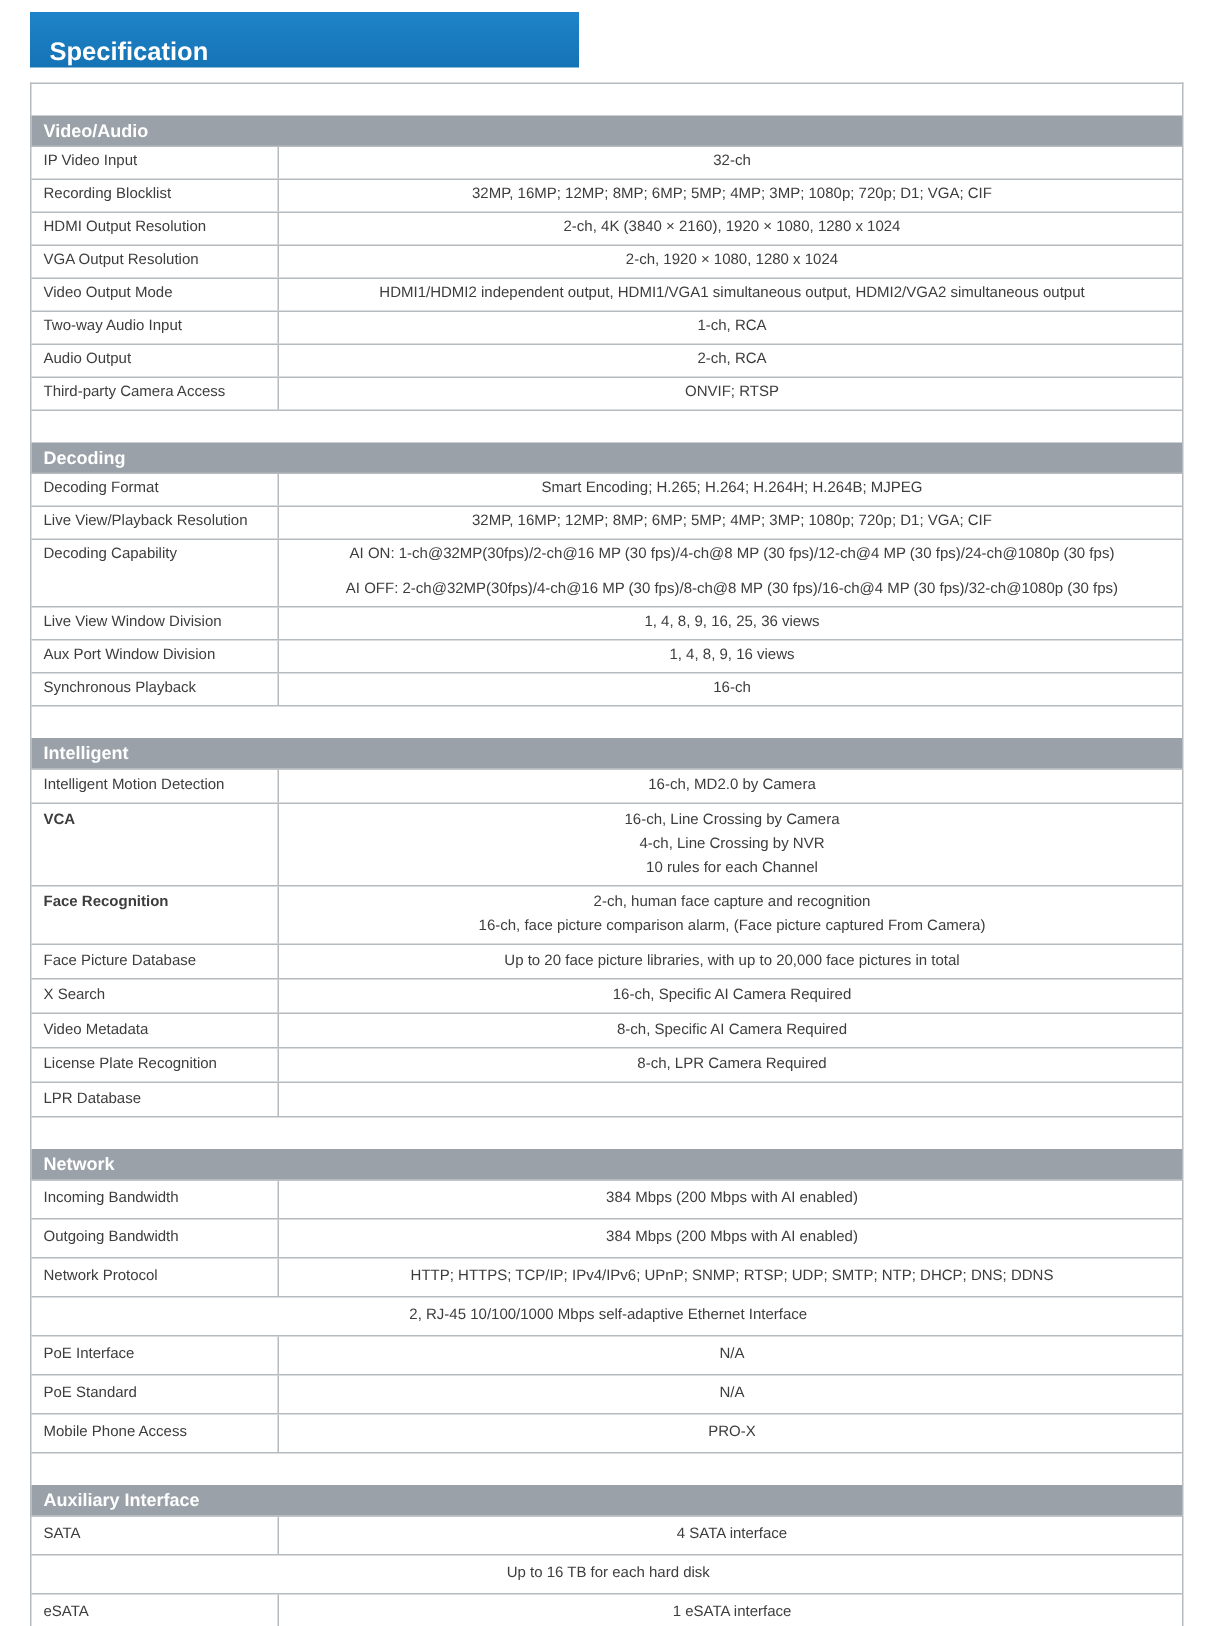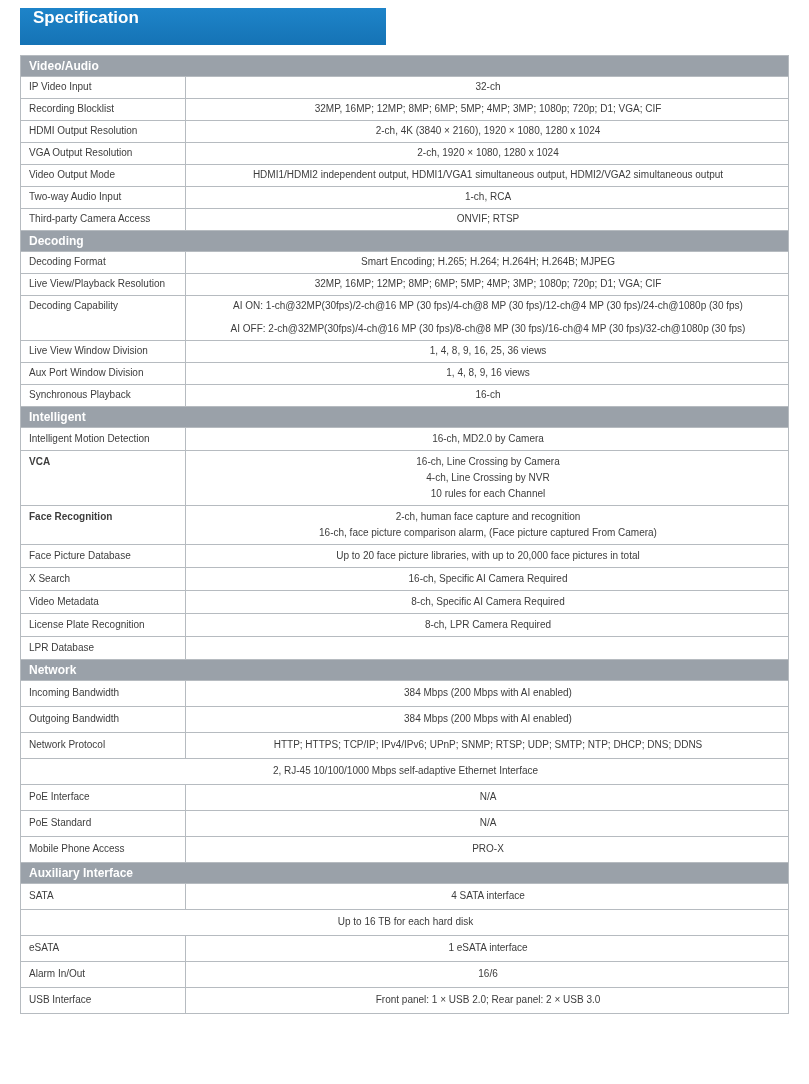--- a/index.html
+++ b/index.html
@@ -11,32 +11,33 @@
   *{margin:0;padding:0;box-sizing:border-box;}
   body{background:#ffffff;font-family:"Liberation Sans",sans-serif;}
   .page{
     position:relative;width:809px;height:1084px;overflow:hidden;
     background:#ffffff;color:var(--text);
   }
   .title-banner{
     position:absolute;left:20px;top:8px;width:366px;height:37px;
     background:linear-gradient(#1e84c9,#1573b5);
     color:#ffffff;font-size:17px;font-weight:bold;
-    display:flex;align-items:flex-start;padding-left:13px;
+    display:flex;align-items:flex-end;padding-left:13px;
   }
   .spec-table{
     position:absolute;left:20px;top:55px;width:769px;
     border:1px solid var(--border);border-bottom:none;
     background:#ffffff;
   }
   .section-header{
     height:21px;background:var(--section-bg);color:#ffffff;
     font-size:12px;font-weight:bold;
     display:flex;align-items:center;padding-left:8px;
     border-bottom:1px solid var(--border);
+    margin-top:21px;
   }
   .spec-row{
     display:flex;border-bottom:1px solid var(--border);
     font-size:10px;line-height:16px;
   }
   .label-cell{
     flex:0 0 165px;width:165px;border-right:1px solid var(--border);
     padding:2px 4px 3px 8px;
   }
   .value-cell{flex:1;padding:2px 8px 3px 10px;text-align:center;}
@@ -91,20 +92,26 @@
         <div class="value-cell">
           <div class="value-line">HDMI1/HDMI2 independent output, HDMI1/VGA1 simultaneous output, HDMI2/VGA2 simultaneous output</div>
         </div>
       </div>
       <div class="spec-row" data-row="two-way-audio-input" data-section="video-audio">
         <div class="label-cell">Two-way Audio Input</div>
         <div class="value-cell">
           <div class="value-line">1-ch, RCA</div>
         </div>
       </div>
+      <div class="spec-row" data-row="audio-output" data-section="video-audio">
+        <div class="label-cell">Audio Output</div>
+        <div class="value-cell">
+          <div class="value-line">2-ch, RCA</div>
+        </div>
+      </div>
       <div class="spec-row" data-row="third-party-camera-access" data-section="video-audio">
         <div class="label-cell">Third-party Camera Access</div>
         <div class="value-cell">
           <div class="value-line">ONVIF; RTSP</div>
         </div>
       </div>
       <div class="section-header">Decoding</div>
       <div class="spec-row" data-row="decoding-format" data-section="decoding">
         <div class="label-cell">Decoding Format</div>
         <div class="value-cell">

